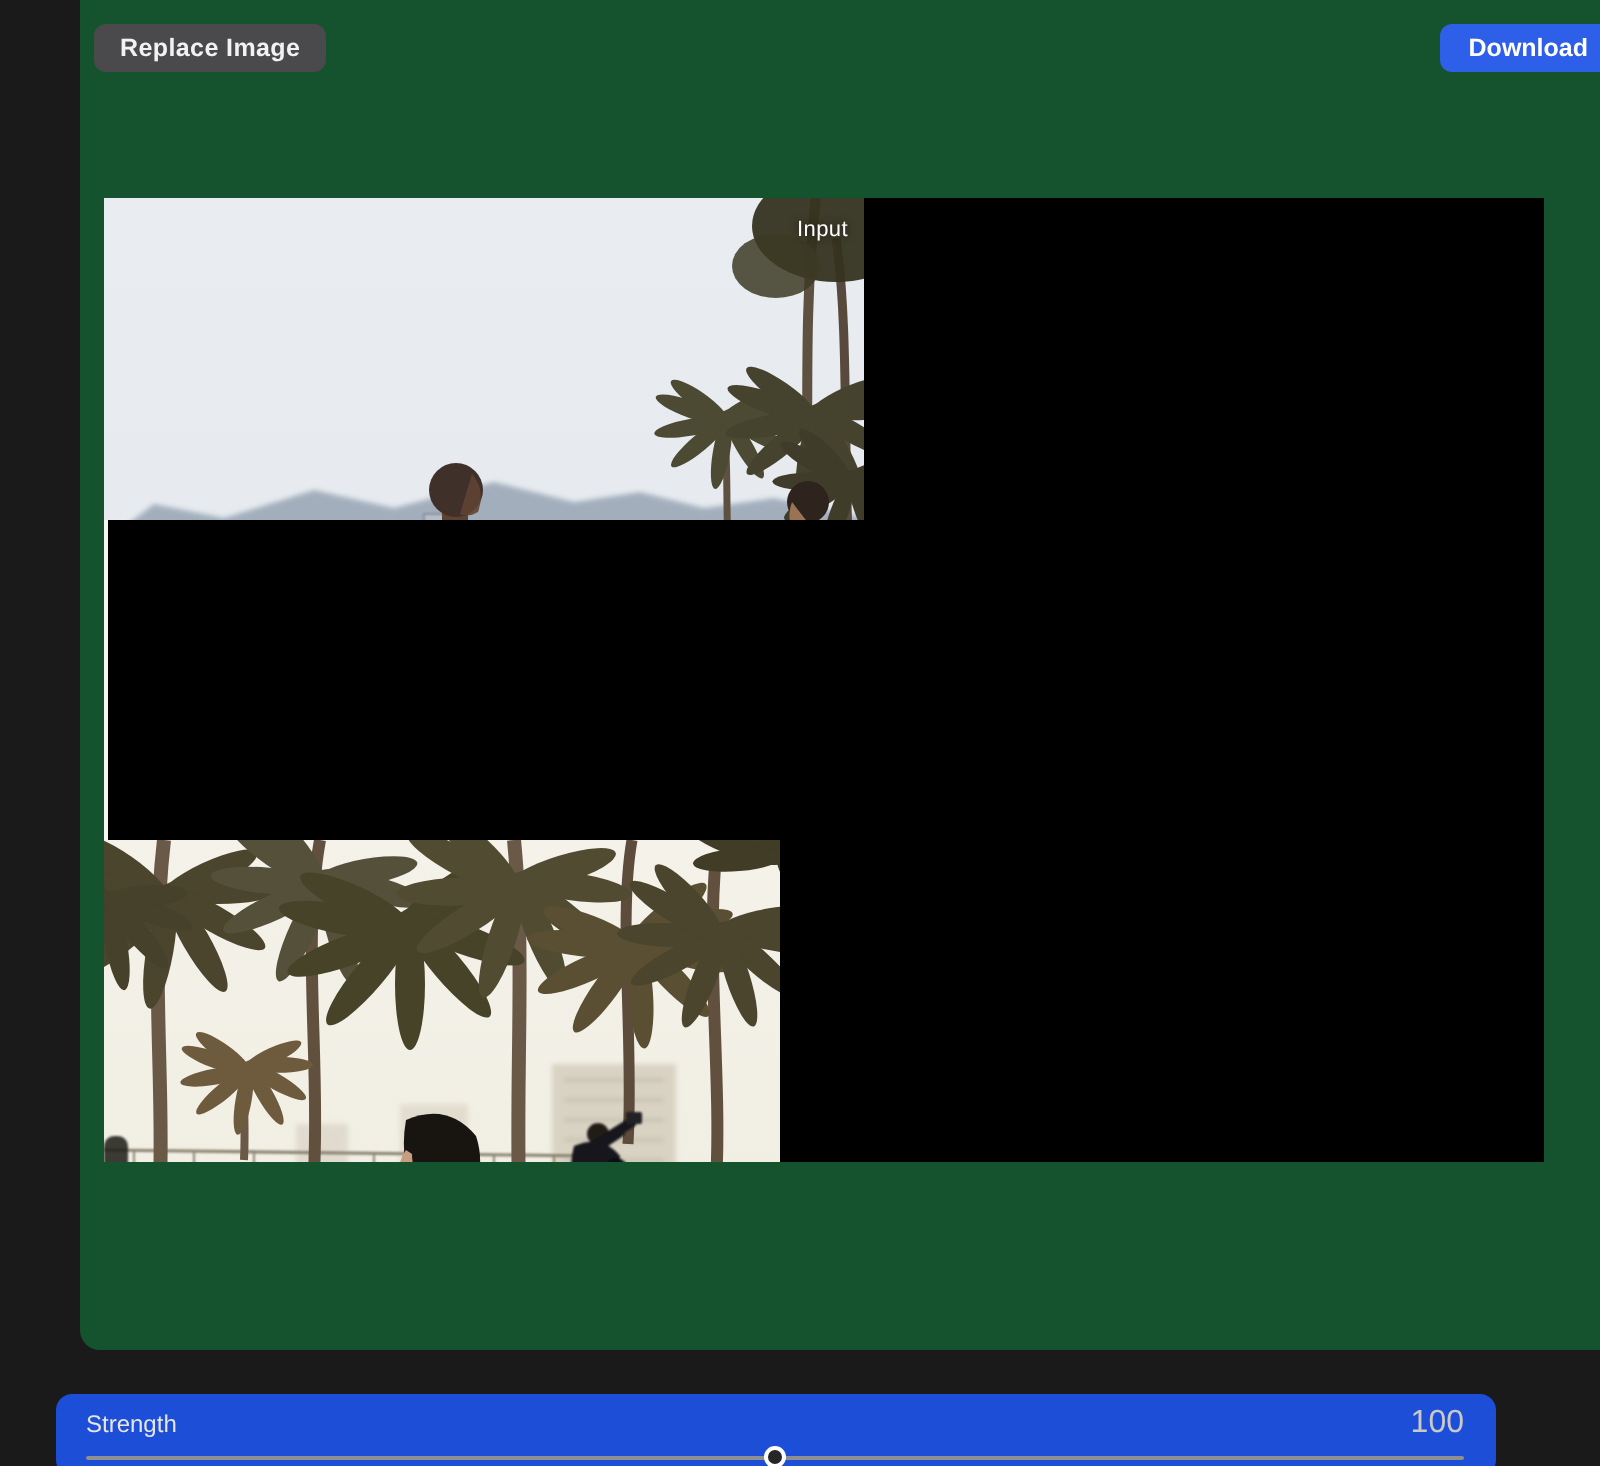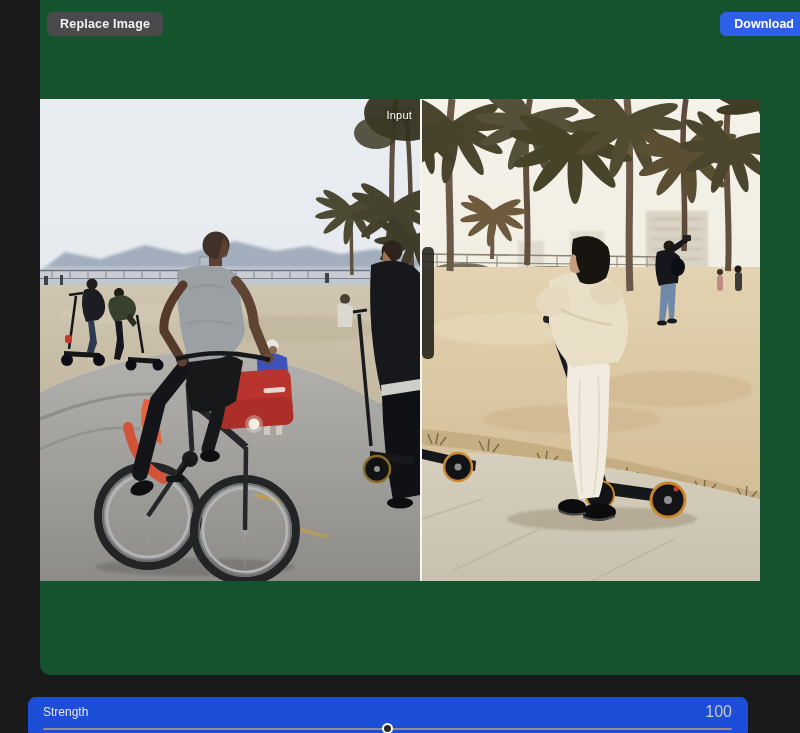--- a/index.html
+++ b/index.html
@@ -24,22 +24,22 @@
   }
   .btn-download{
     position:absolute;right:8px;top:12px;padding:0 10px 0 14px;
     background:#2e5fe8;color:#ffffff;font-weight:700;gap:16px;
   }
   .btn-download .split{
     width:1px;height:14px;background:rgba(255,255,255,.45);
   }
   .btn-download .chev{display:flex;align-items:center;}
   .viewer{
-    position:absolute;left:0;top:99px;width:720px;height:482px;
-    background:#000;display:flex;
+    position:absolute;left:12px;top:99px;width:720px;height:482px;
+    background:#000;display:flex;flex-direction:column;
   }
   .half-left{position:relative;width:380px;height:482px;overflow:hidden;}
   .half-right{position:relative;width:338px;height:482px;overflow:hidden;}
   .cmp-divider{
     width:2px;height:482px;background:#f5f5f3;position:relative;z-index:3;
     cursor:ew-resize;
   }
   .input-tag{
     position:absolute;top:10px;left:0;width:372px;text-align:right;
     color:#ffffff;font-size:11px;letter-spacing:.2px;z-index:2;

